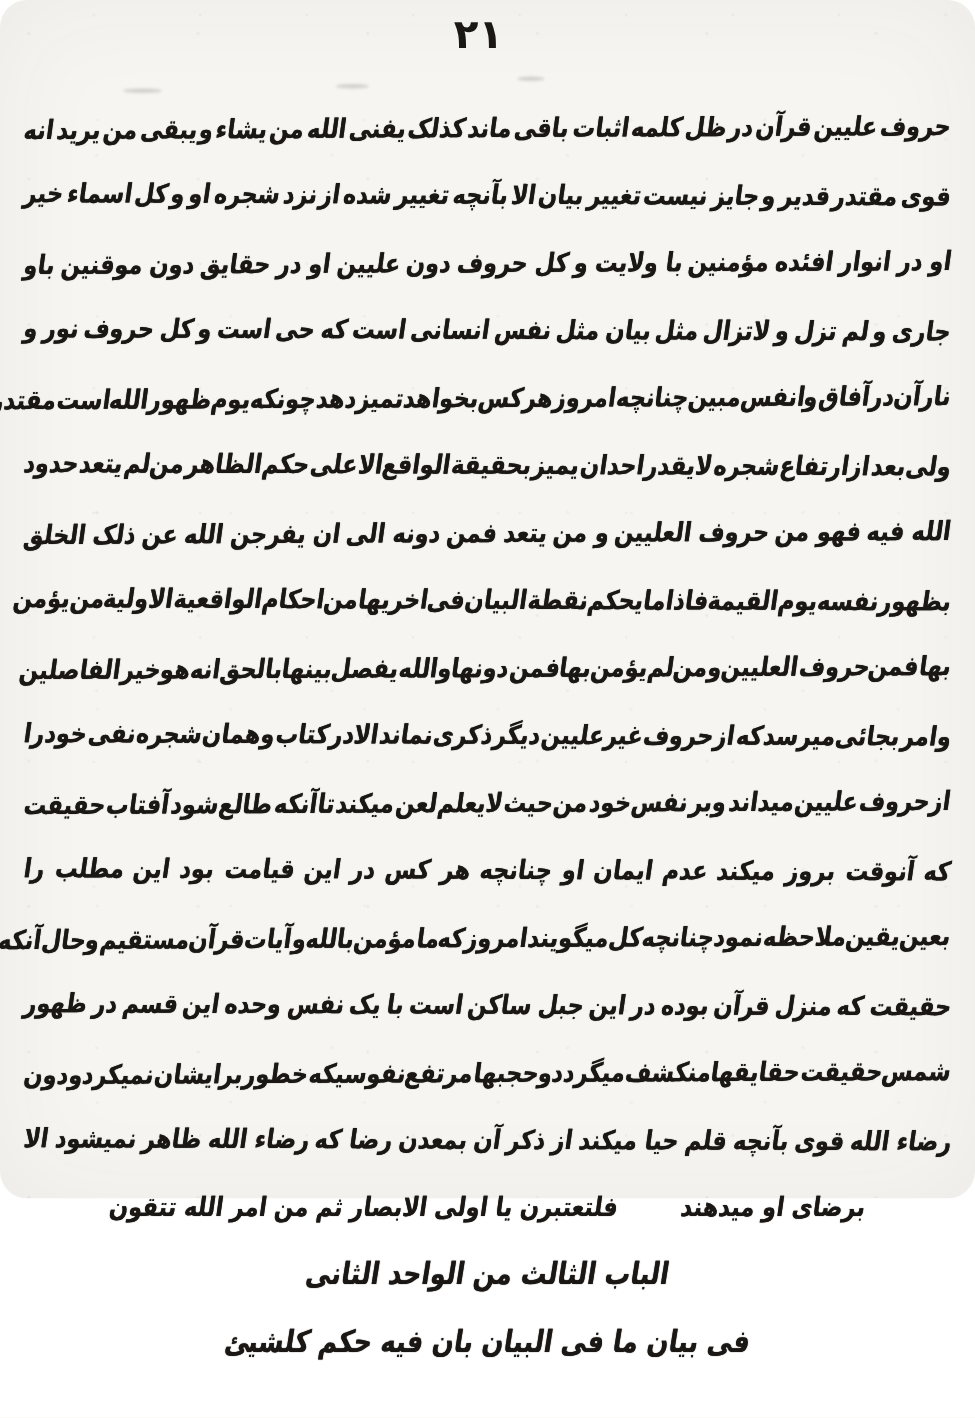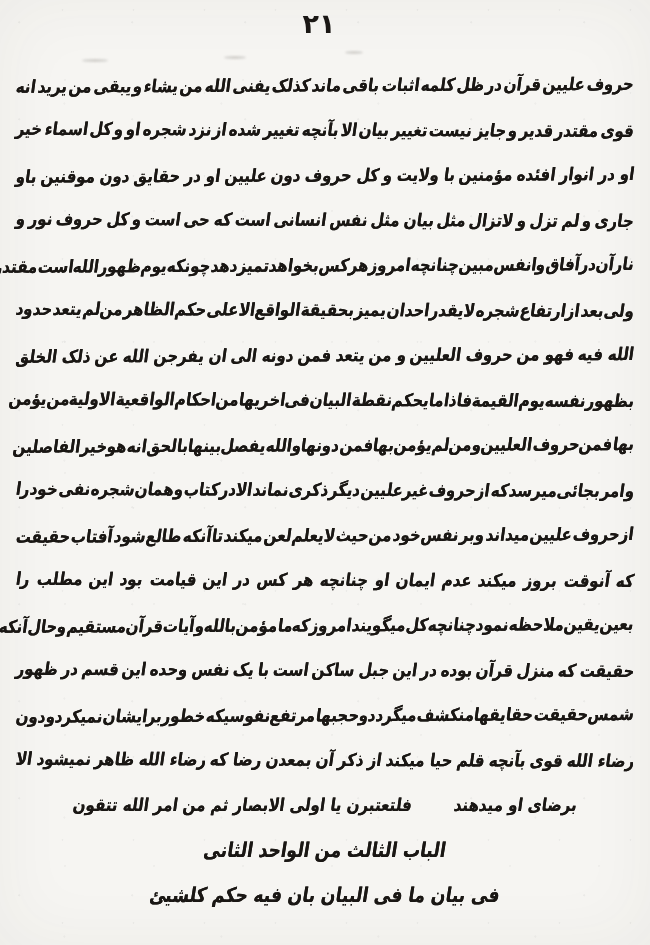--- a/index.html
+++ b/index.html
@@ -6,31 +6,32 @@
     margin: 0;
     padding: 0;
     width: 650px;
     height: 945px;
     overflow: hidden;
     font-family: "DejaVu Sans", sans-serif;
   }
   .page {
     position: relative;
     width: 650px;
-    height: 945px;
+    height: 799px;
     background-color: var(--paper, #f6f5f2);
     
     background-image:
       radial-gradient(circle at 17% 23%, rgba(40,40,40,0.05) 0.6px, transparent 1.4px),
       radial-gradient(circle at 73% 61%, rgba(40,40,40,0.045) 0.5px, transparent 1.3px),
       radial-gradient(circle at 41% 87%, rgba(40,40,40,0.04) 0.6px, transparent 1.5px),
       radial-gradient(circle at 88% 12%, rgba(40,40,40,0.05) 0.5px, transparent 1.2px);
     background-size: 113px 97px, 89px 131px, 157px 119px, 71px 83px;
     box-shadow: inset 0 0 70px rgba(60,55,45,0.05);
     color: var(--ink, #1a1714);
+    border-radius: 18px;
   }
   .page-number {
     position: absolute;
     top: 8px;
     left: 0;
     width: 100%;
     text-align: center;
     font-size: 27px;
     font-weight: bold;
     letter-spacing: 2px;

